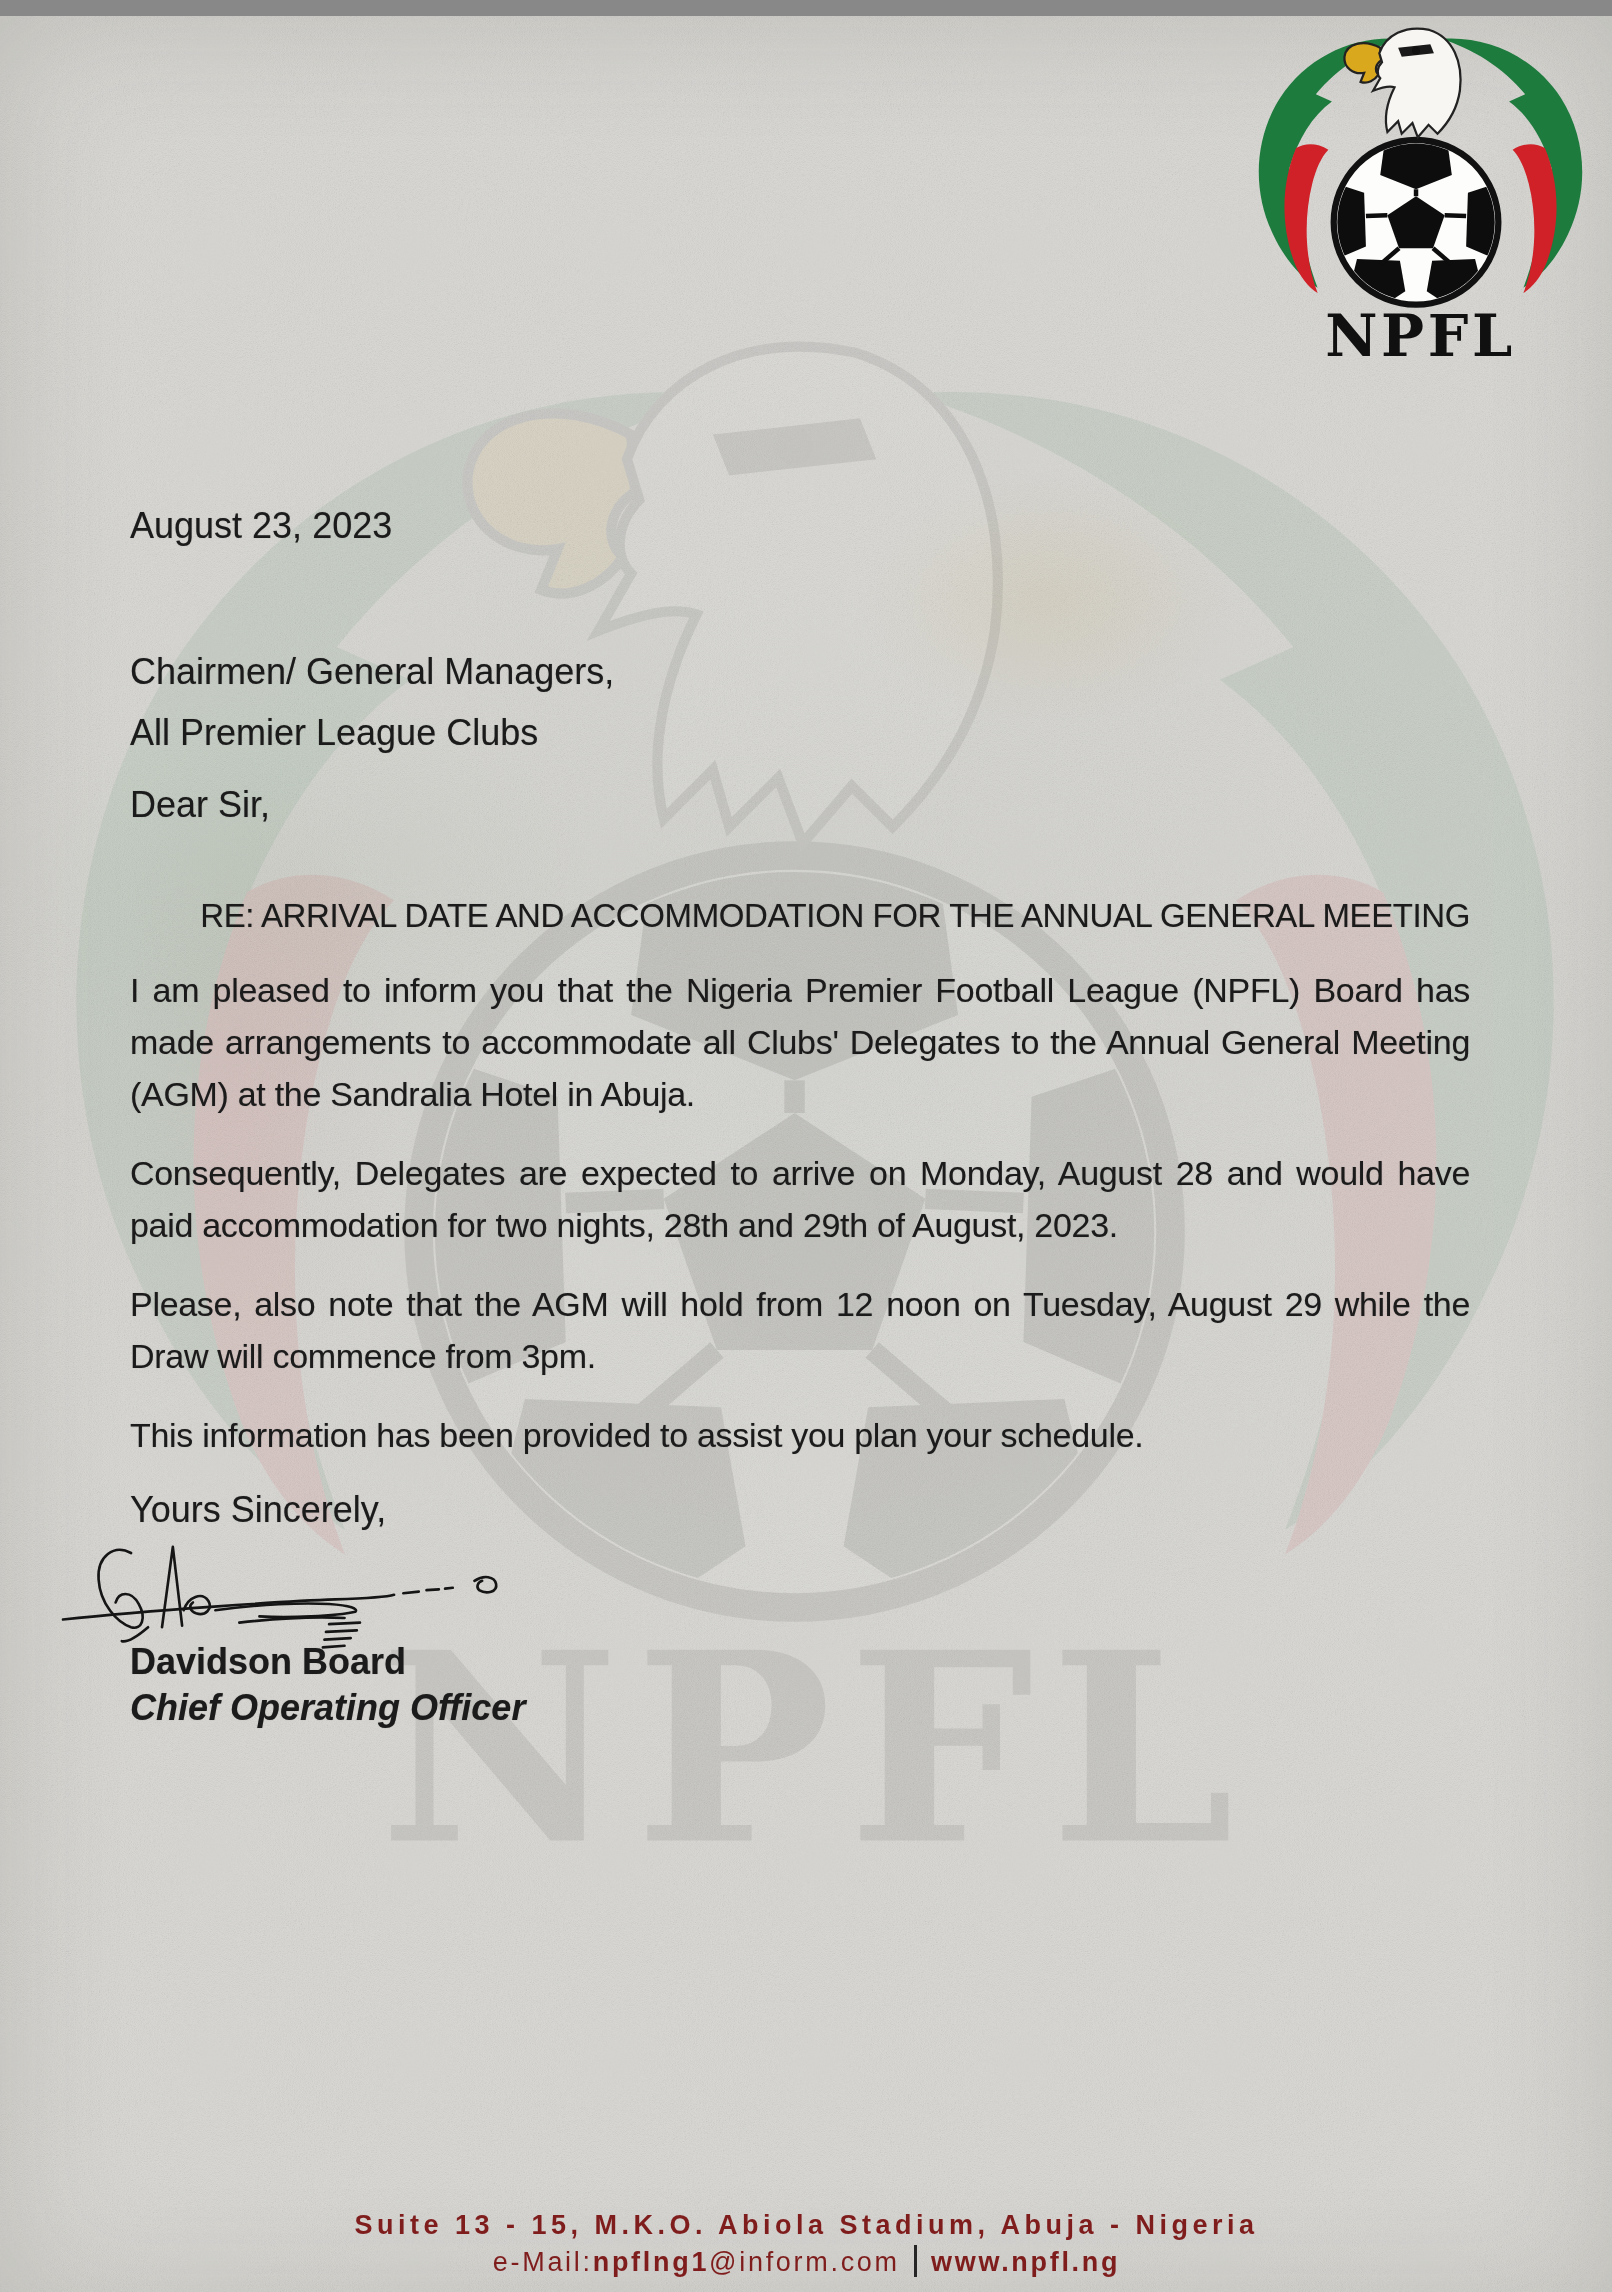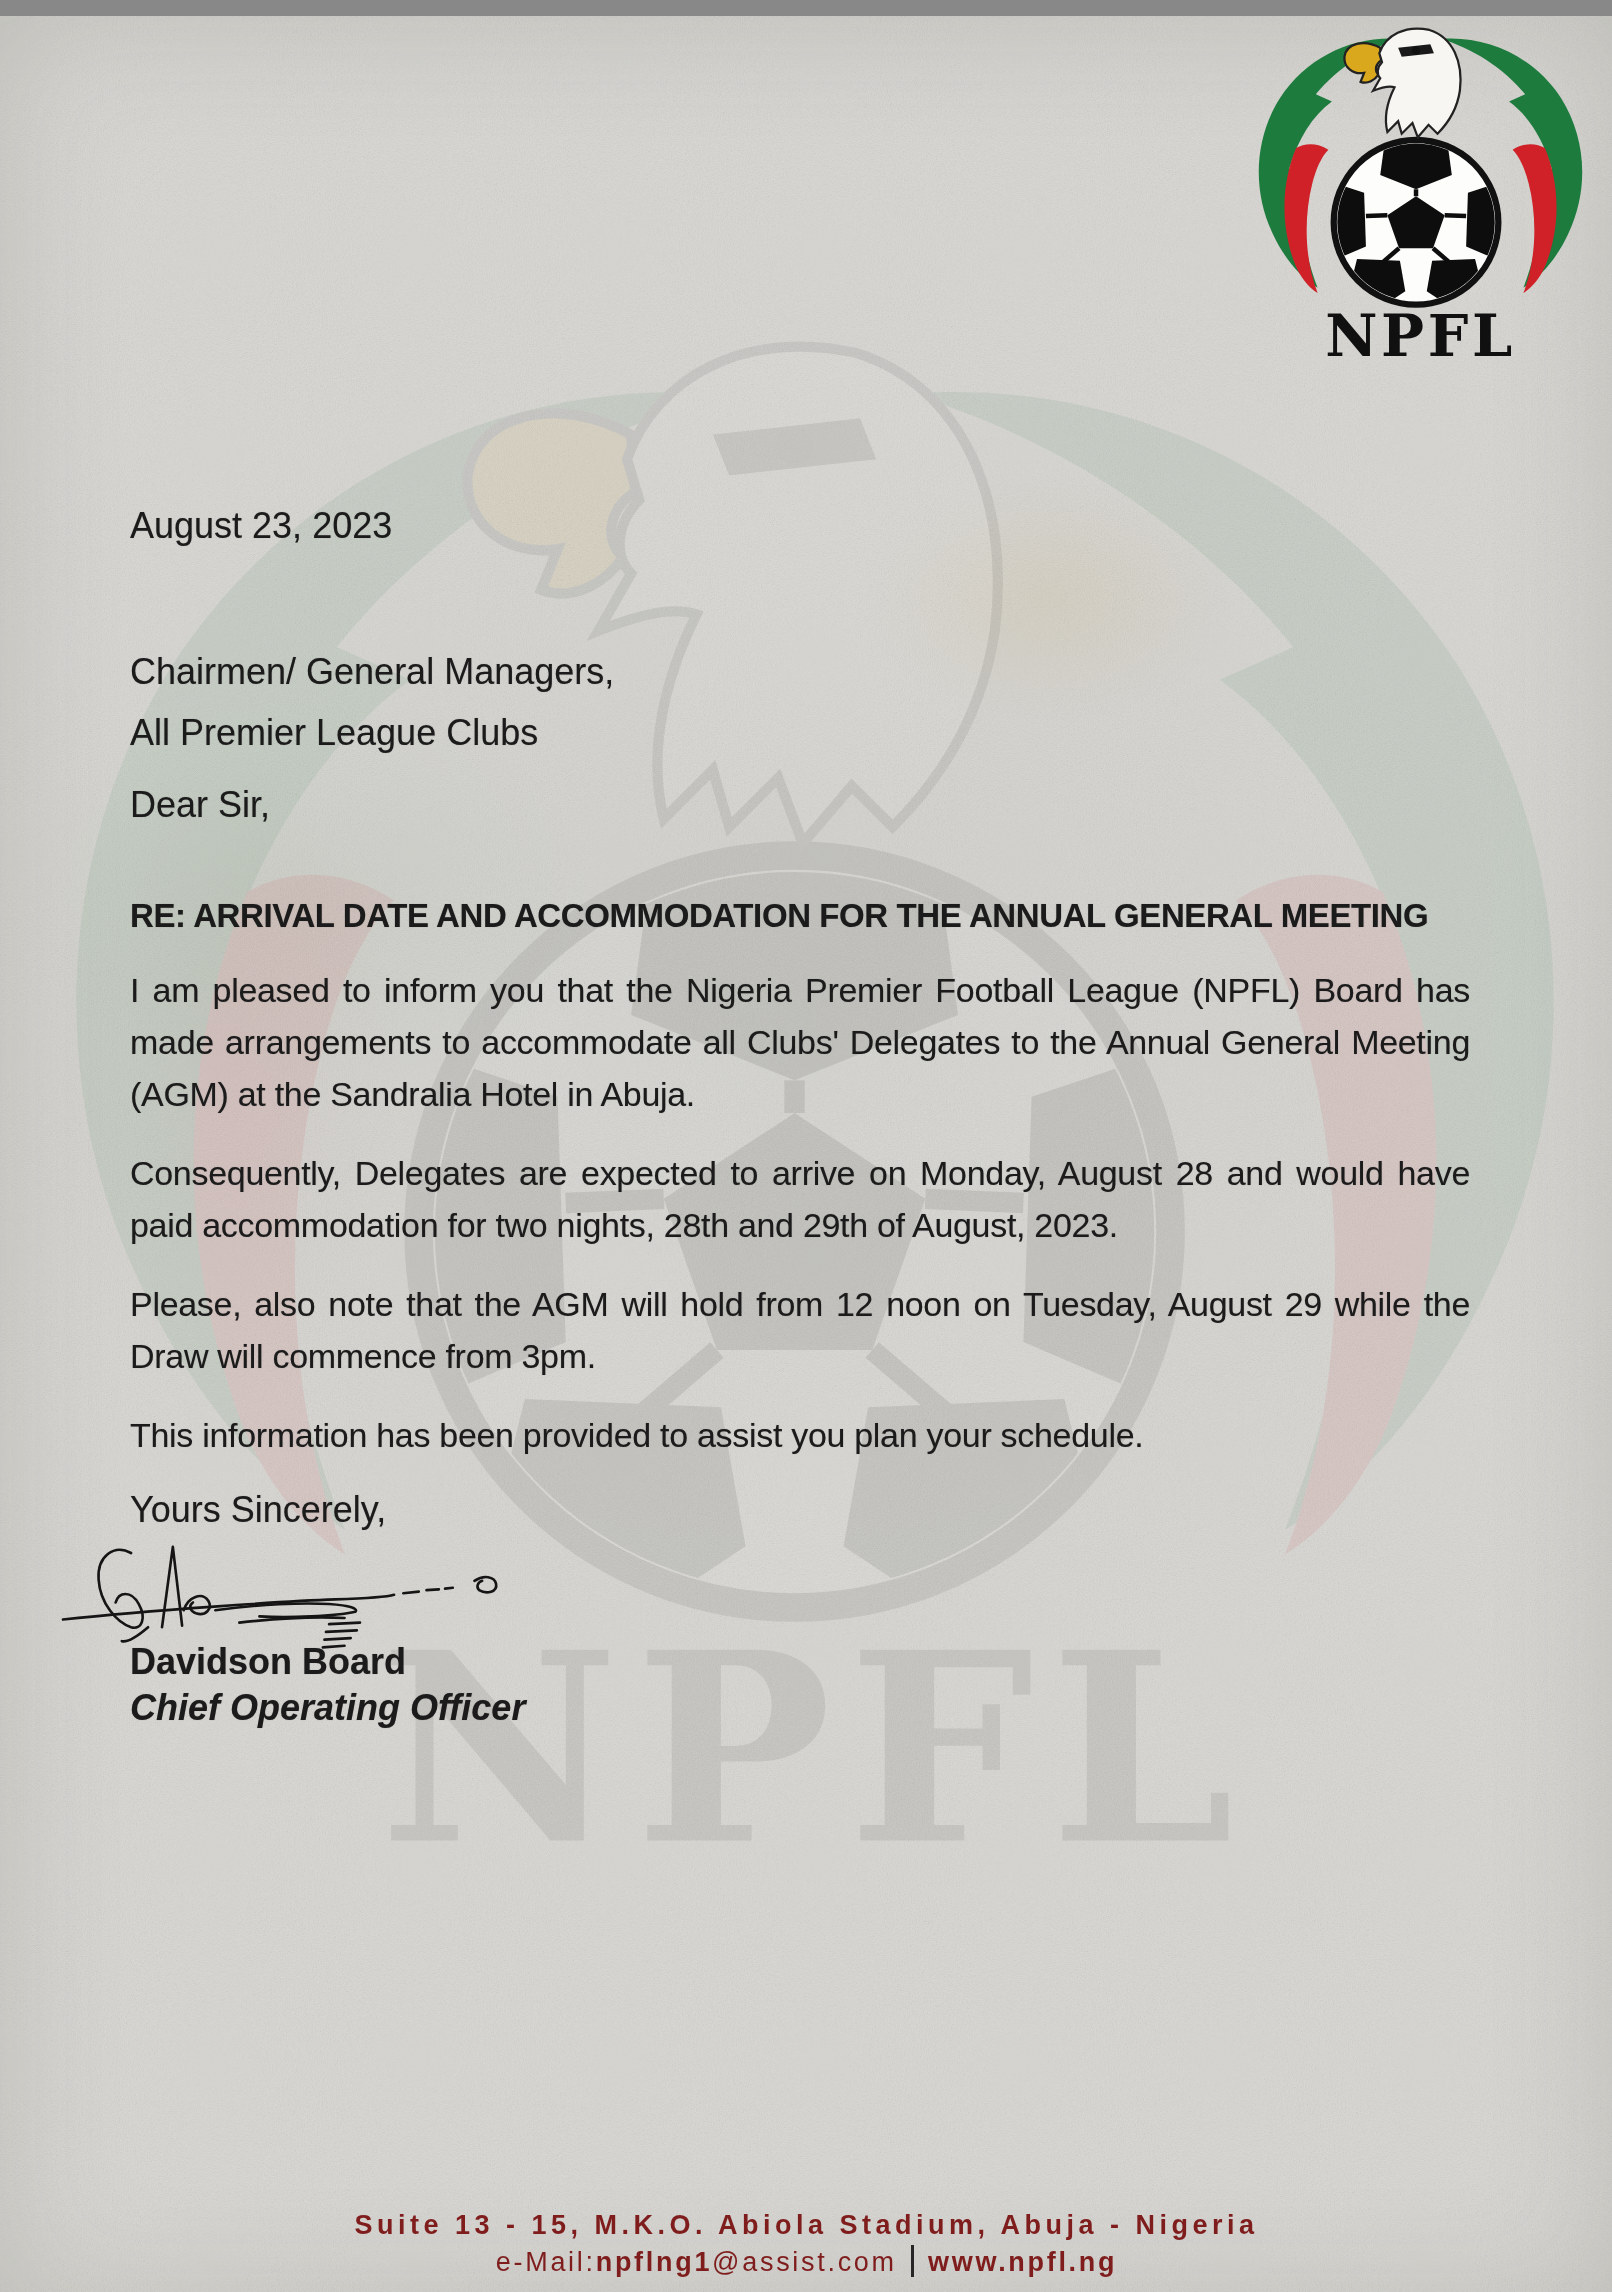--- a/index.html
+++ b/index.html
@@ -27,21 +27,21 @@
     position:absolute;left:18px;top:296px;width:1594px;height:1553px;
     z-index:1;opacity:.085;pointer-events:none;
   }
   .logo{position:absolute;top:5.4px;right:18px;width:349px;height:340px;z-index:3;}
   .letter{position:absolute;left:130px;top:488px;width:1340px;z-index:3;}
   .letter p{margin:0;font-size:36px;line-height:43px;}
   .date{margin-bottom:103px !important;}
   .rcpt1{font-weight:normal;margin-bottom:18px !important;}
   .rcpt2{margin-bottom:29px !important;}
   .salutation{margin-bottom:68px !important;}
-  .subject{font-weight:bold;white-space:nowrap;font-size:33px !important;letter-spacing:-0.4px;margin-bottom:27px !important;}
+  .subject{font-weight:normal;white-space:nowrap;font-size:33px !important;letter-spacing:-0.4px;margin-bottom:27px !important;text-align:right;}
   .body-p{
     font-size:34px !important;line-height:52px !important;
     letter-spacing:-0.3px;
     text-align:justify;text-justify:inter-word;
     margin-bottom:27px !important;
   }
   .closing{margin-top:-9px;margin-bottom:5.4px !important;}
   .sig{display:block;margin:0 0 -12.5px -116px;width:627px;height:116px;}
   .sig path{fill:none;stroke:#151515;stroke-width:3.4;stroke-linecap:round;stroke-linejoin:round;}
   .signame{font-weight:bold;}
@@ -159,17 +159,17 @@
       <path d="M 448,74 L 468,72 M 478,70 L 494,69 M 502,68 L 512,67"></path>
       <path d="M 540,58 C 552,50 566,52 568,62 C 570,72 556,76 546,70 C 542,66 544,60 550,58"></path>
     </svg>
 
     <p class="signame letter-text">Davidson Board</p>
     <p class="sigtitle letter-text">Chief Operating Officer</p>
   </main>
 
   <footer class="footer">
     <p class="f1">Suite 13 - 15, M.K.O. Abiola Stadium, Abuja - Nigeria</p>
-    <p class="f2"><span>e-Mail:</span><span class="fb">npflng1</span><span>@assist.com</span><span class="bar"></span><span class="fb">www.npfl.ng</span></p>
+    <p class="f2"><span>e-Mail:</span><span class="fb">npflng1</span><span>@inform.com</span><span class="bar"></span><span class="fb">www.npfl.ng</span></p>
   </footer>
 
 </div>
 
 
 </body></html>

